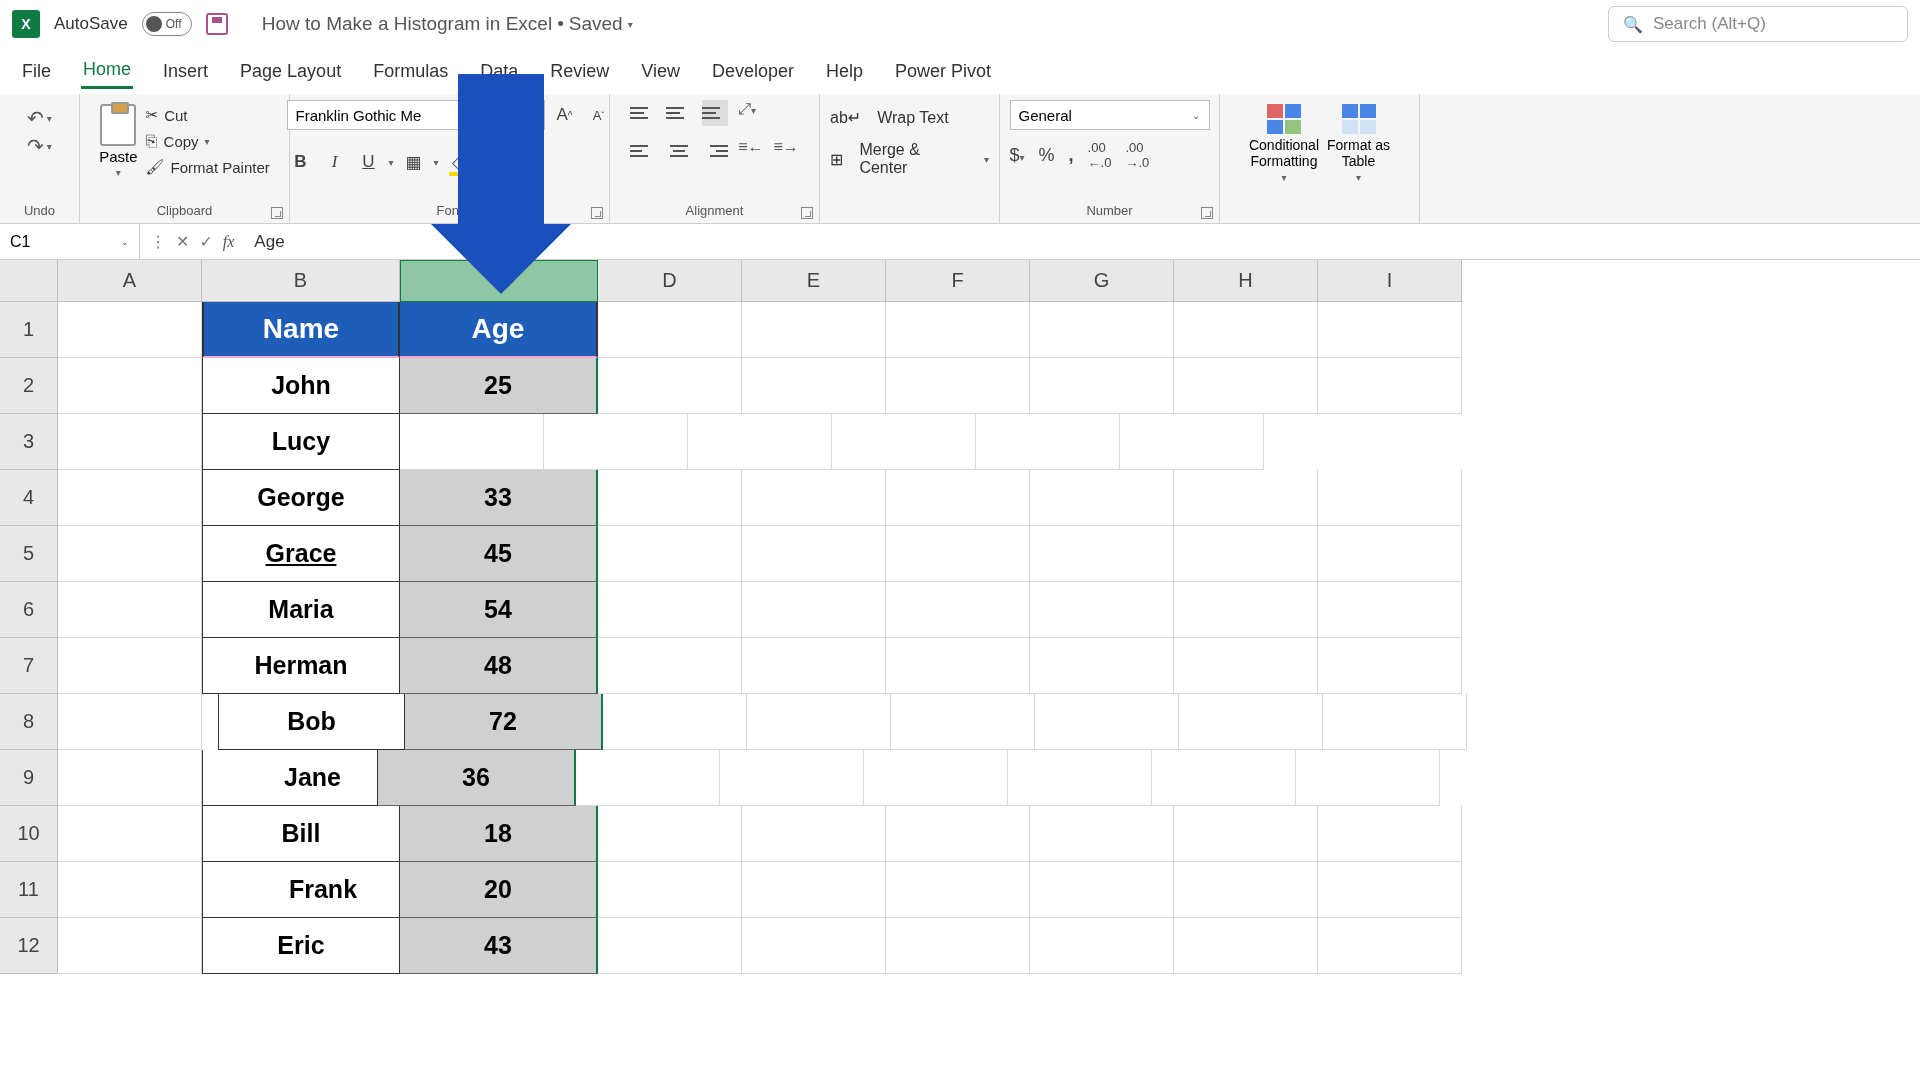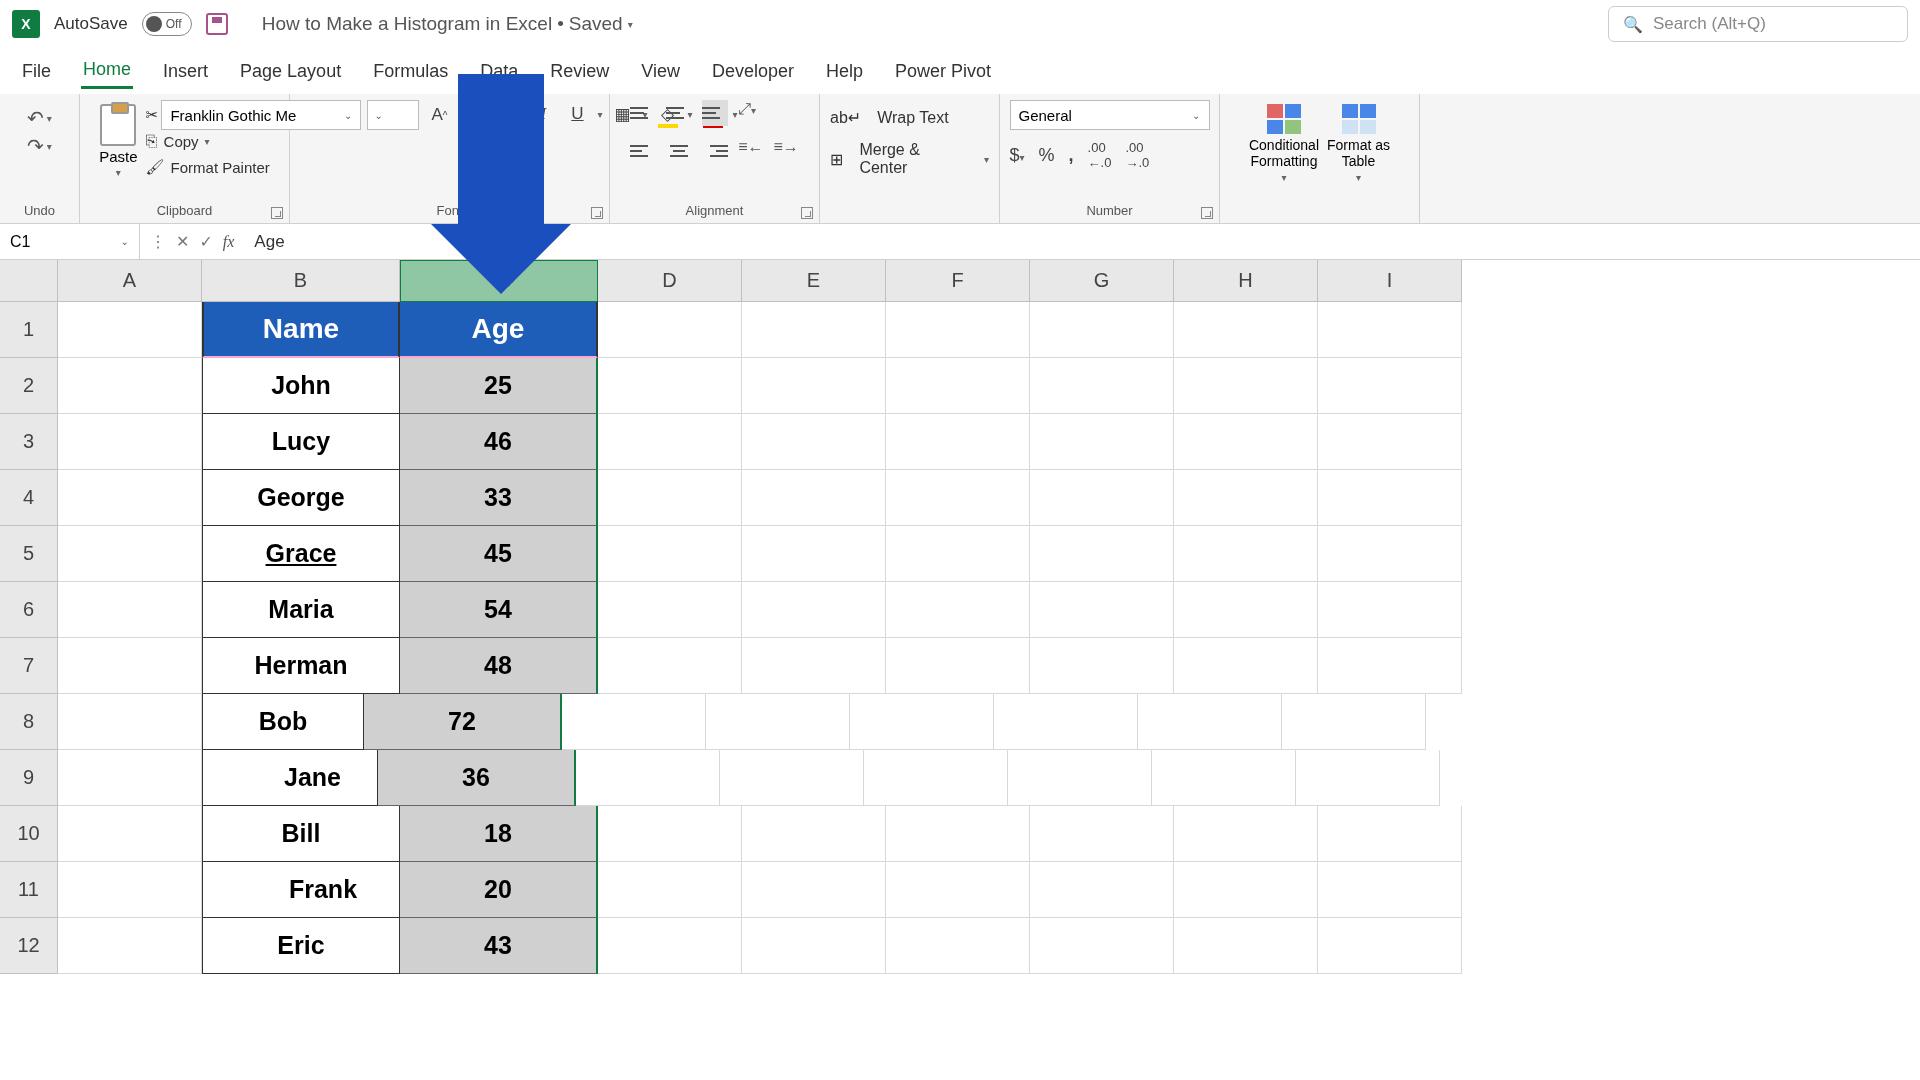--- a/index.html
+++ b/index.html
@@ -182,21 +182,21 @@
             <span class="clip-icon">🖌</span>
             <span>Format Painter</span>
           </div>
       </div>
     </div>
     <div class="group-label">Clipboard</div>
     <div class="launcher"></div>
   </div>
 
   <div class="group font-group">
-    <div class="group-content" style="flex-direction:row;">
+    <div class="group-content" style="flex-direction:column;">
       <div class="font-row1">
         <div class="font-select">
             <span>Franklin Gothic Me</span>
             <span class="dropdown-caret">⌄</span>
           </div>
         <div class="size-select">
             <span class="dropdown-caret">⌄</span>
           </div>
         <div class="font-btn">A<sup style="font-size:10px">^</sup></div>
         <div class="font-btn" style="font-size:13px">A<sup style="font-size:9px">ˇ</sup></div>
@@ -392,21 +392,20 @@
           <div class="cell" style="width: 144px;"></div>
           <div class="cell" style="width: 144px;"></div>
           <div class="cell" style="width: 144px;"></div>
           <div class="cell" style="width: 144px;"></div>
           <div class="cell" style="width: 144px;"></div>
           <div class="cell" style="width: 144px;"></div>
         </div>
         <div class="grid-row">
           <div class="cell" style="width: 144px;"></div>
           <div class="cell data-b" style="width: 198px;">Lucy</div>
-          <div class="cell data-c" style="width: 198px;">46</div>
           <div class="cell" style="width: 144px;"></div>
           <div class="cell" style="width: 144px;"></div>
           <div class="cell" style="width: 144px;"></div>
           <div class="cell" style="width: 144px;"></div>
           <div class="cell" style="width: 144px;"></div>
           <div class="cell" style="width: 144px;"></div>
         </div>
         <div class="grid-row">
           <div class="cell" style="width: 144px;"></div>
           <div class="cell data-b" style="width: 198px;">George</div>
@@ -446,21 +445,21 @@
           <div class="cell data-c" style="width: 198px;">48</div>
           <div class="cell" style="width: 144px;"></div>
           <div class="cell" style="width: 144px;"></div>
           <div class="cell" style="width: 144px;"></div>
           <div class="cell" style="width: 144px;"></div>
           <div class="cell" style="width: 144px;"></div>
           <div class="cell" style="width: 144px;"></div>
         </div>
         <div class="grid-row">
           <div class="cell" style="width: 144px;"></div>
-          <div class="cell data-b" style="width: 162px;">Bob</div>
+          <div class="cell data-b" style="width: 187px; margin-left: 16px;">Bob</div>
           <div class="cell data-c" style="width: 198px;">72</div>
           <div class="cell" style="width: 144px;"></div>
           <div class="cell" style="width: 144px;"></div>
           <div class="cell" style="width: 144px;"></div>
           <div class="cell" style="width: 144px;"></div>
           <div class="cell" style="width: 144px;"></div>
           <div class="cell" style="width: 144px;"></div>
         </div>
         <div class="grid-row">
           <div class="cell" style="width: 144px;"></div>

